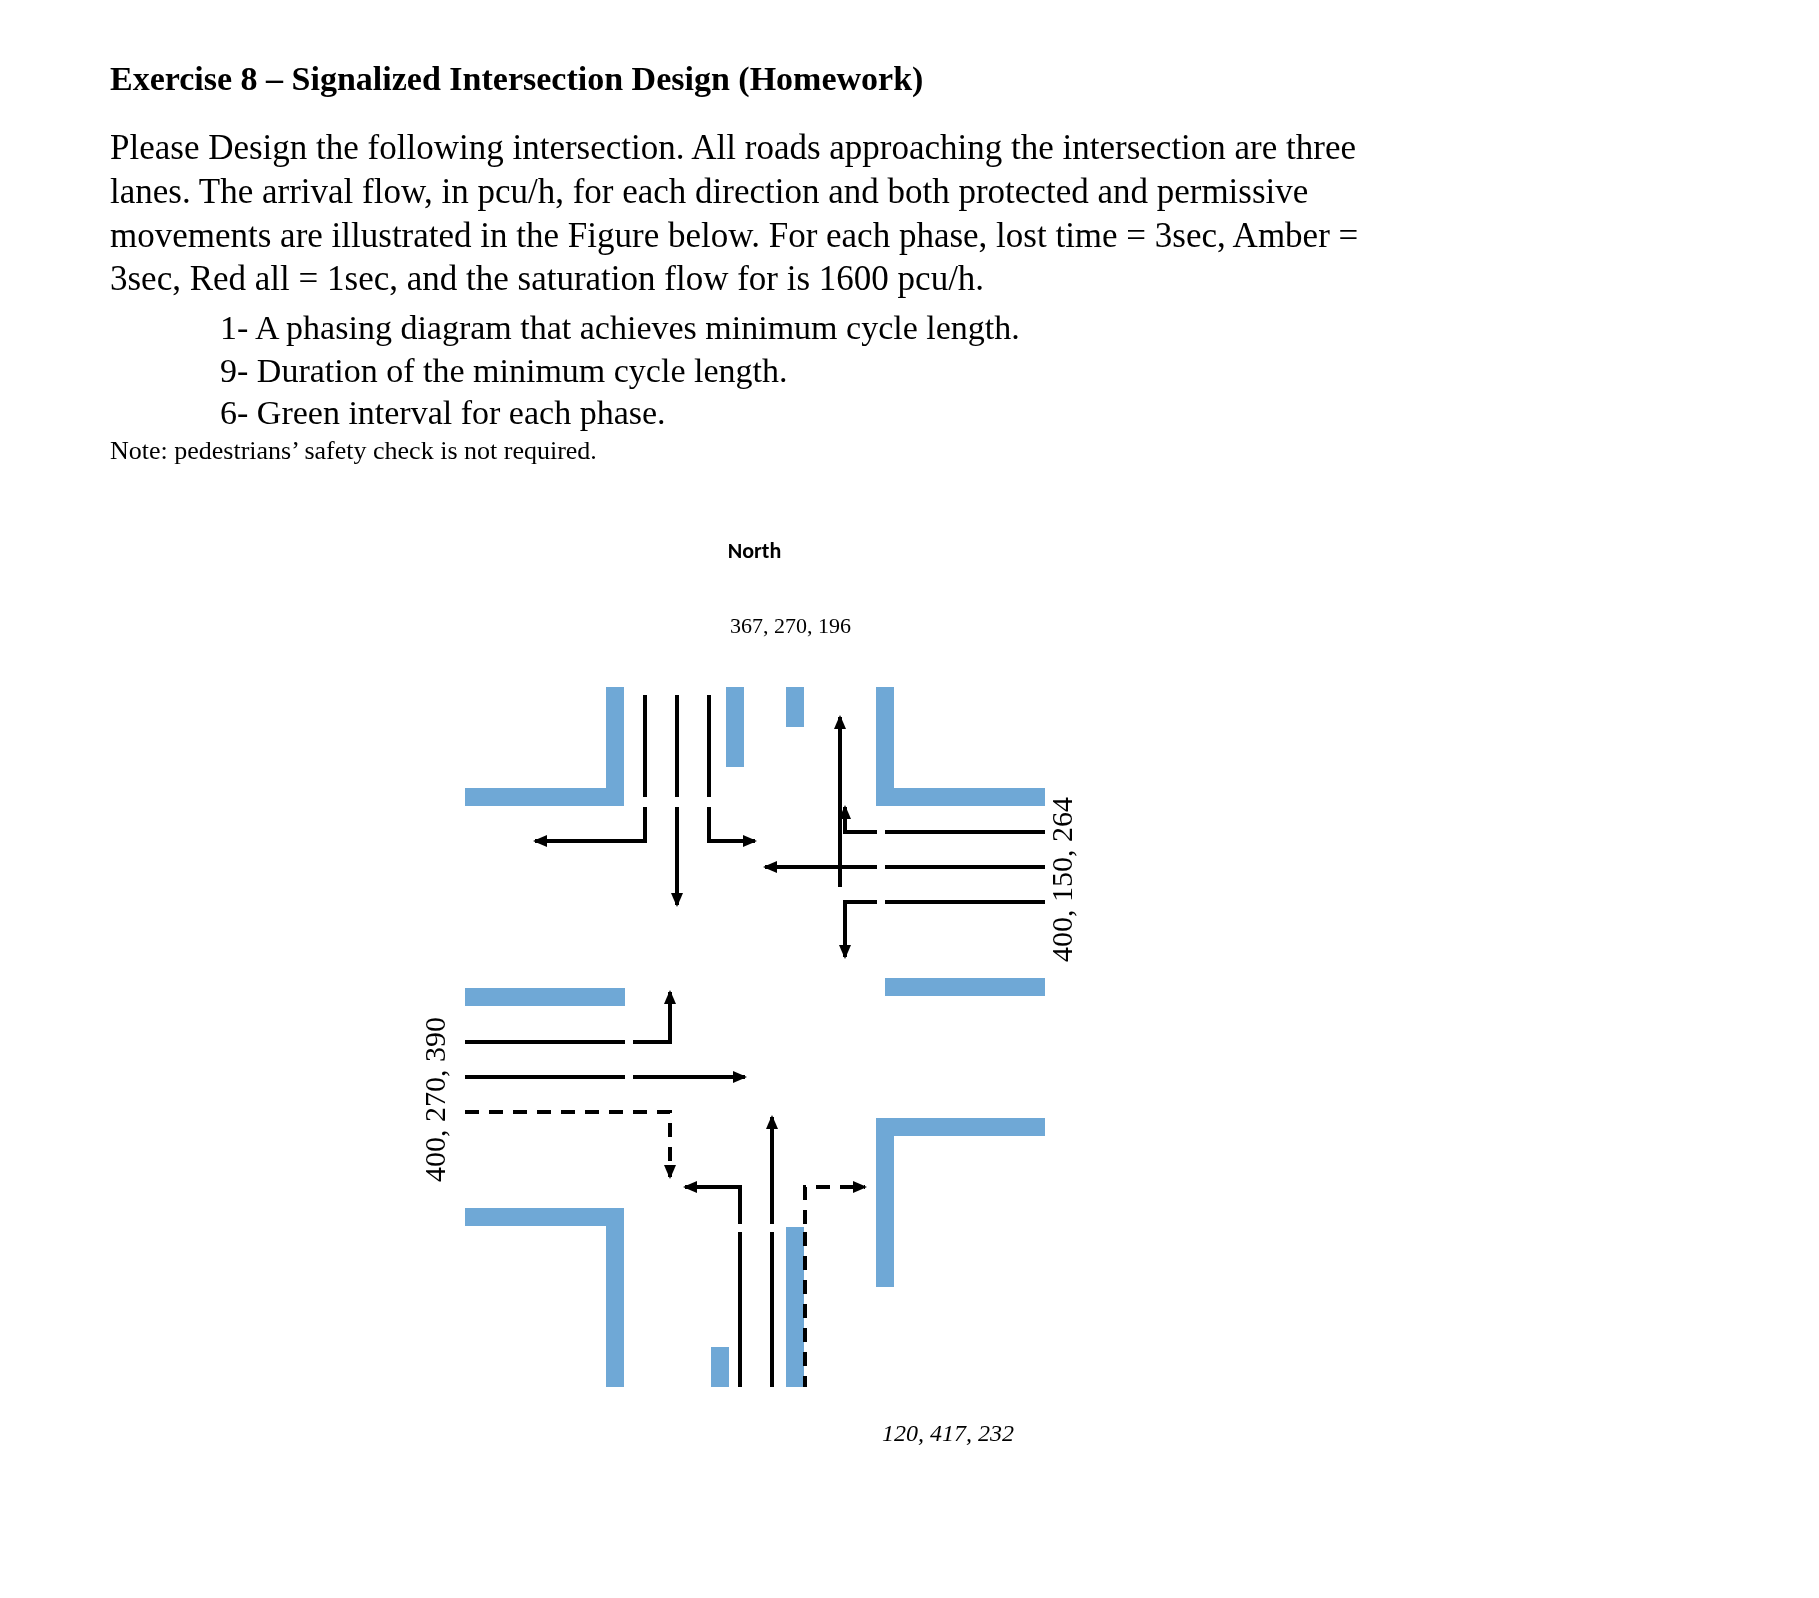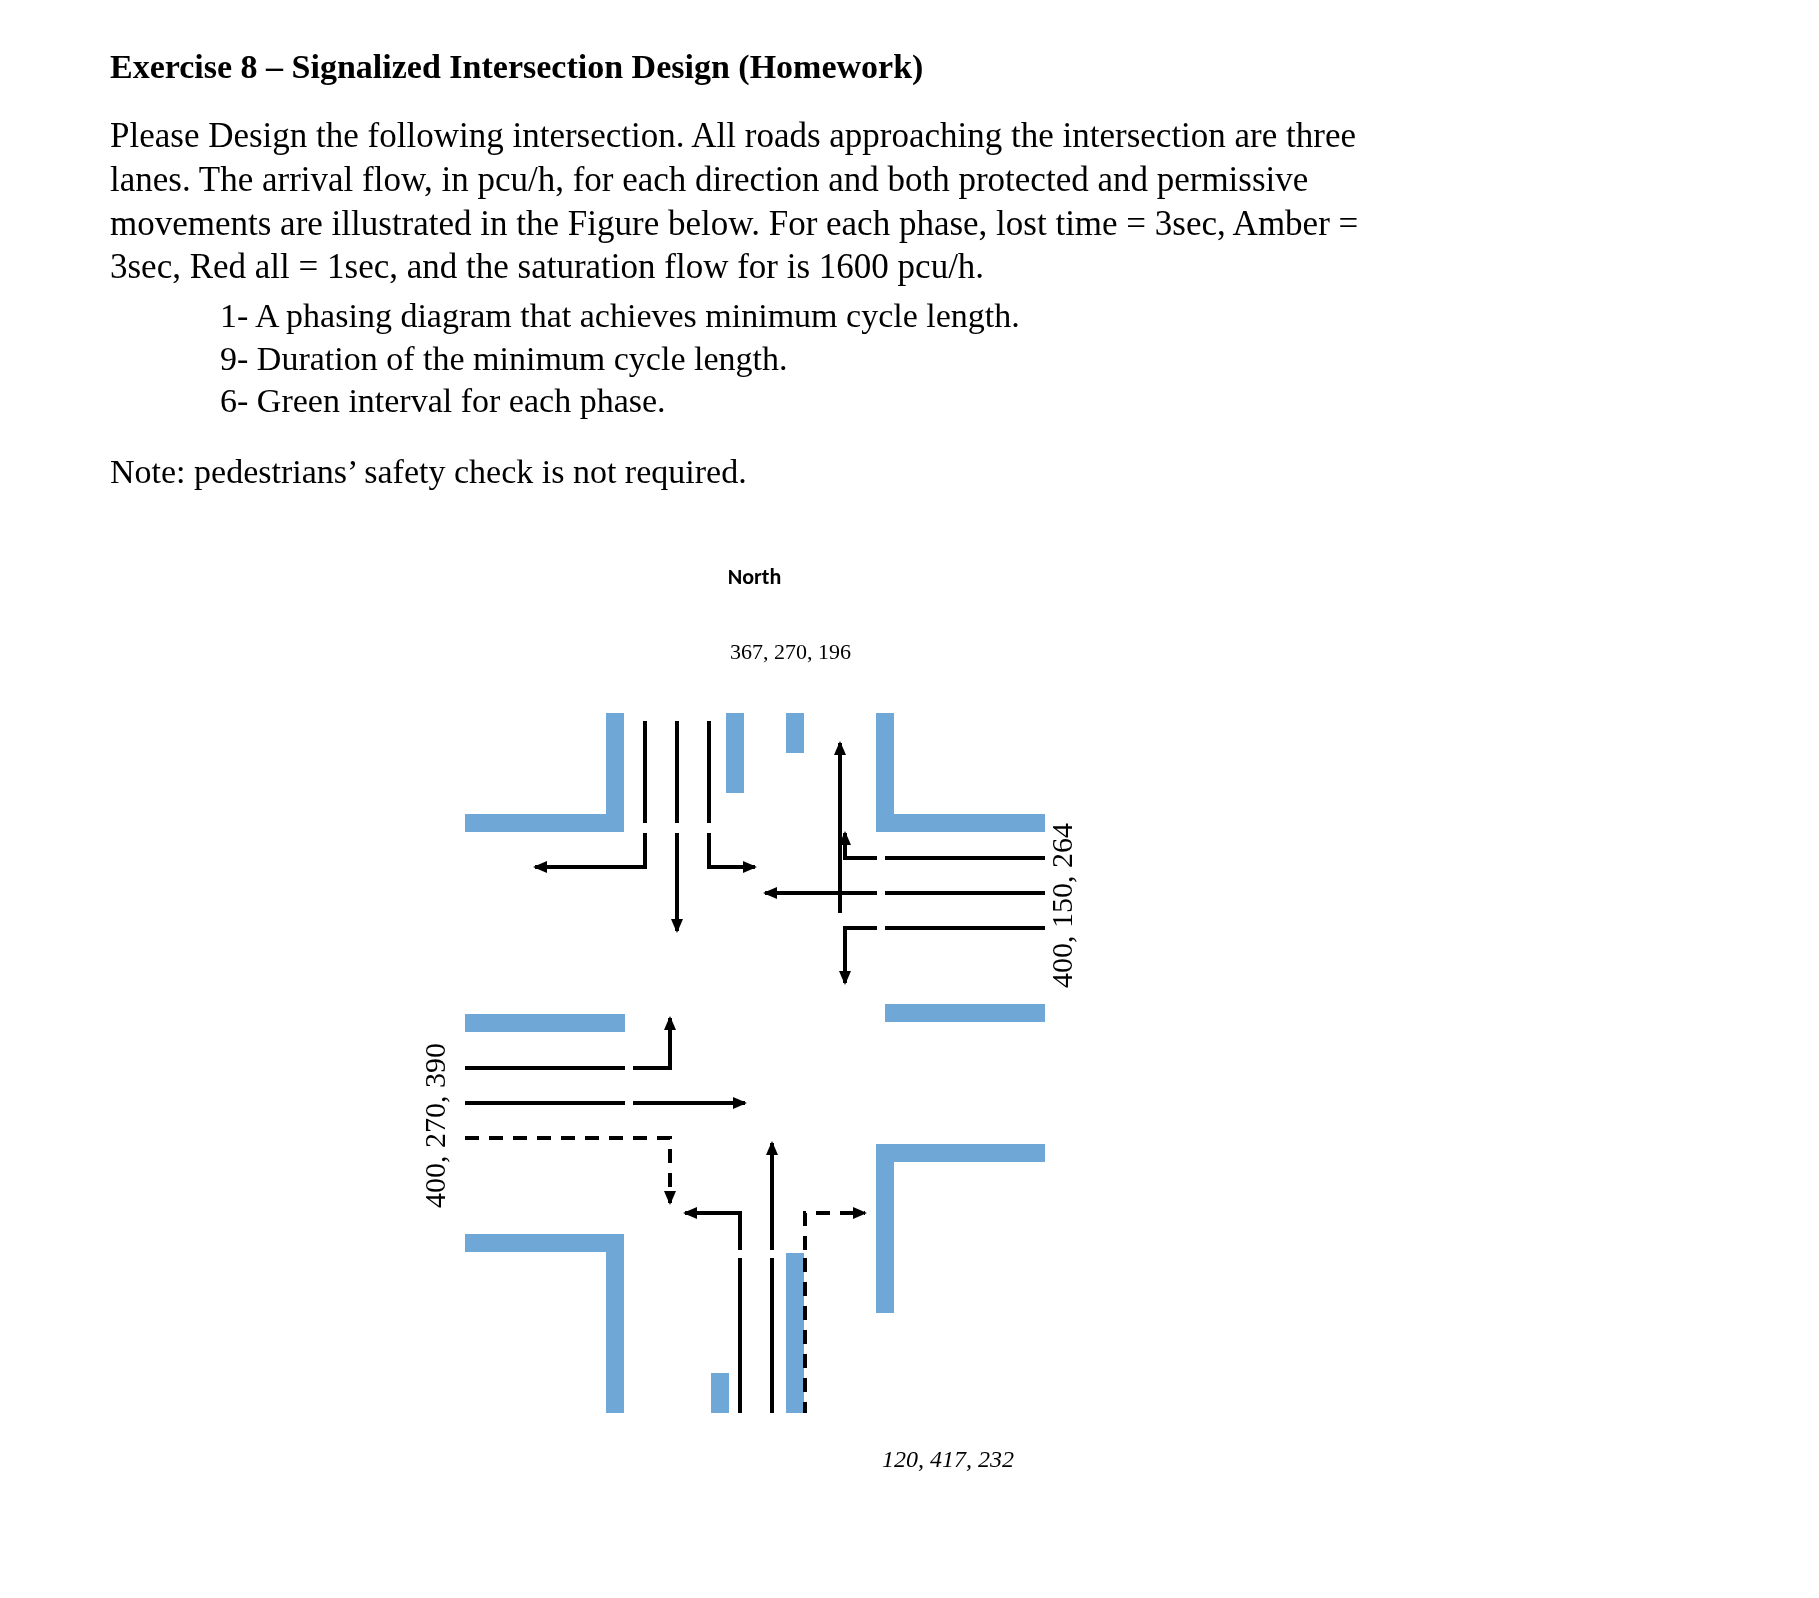--- a/index.html
+++ b/index.html
@@ -6,42 +6,41 @@
     margin: 0;
     padding: 0;
     background: #ffffff;
     font-family: "Times New Roman", Times, serif;
     color: #000000;
   }
   .page {
     width: 1509px;
     min-height: 1598px;
     box-sizing: border-box;
-    padding: 48px 110px 40px 110px;
+    padding: 60px 110px 40px 110px;
     position: relative;
   }
   .title {
     font-size: 34px;
     font-weight: bold;
     margin-bottom: 28px;
   }
   .body-text {
     font-size: 35px;
     line-height: 1.25;
     margin-bottom: 6px;
   }
   .tasks {
     font-size: 34px;
     line-height: 1.25;
     padding-left: 110px;
   }
   .note {
-    font-size: 34px;
+    font-size: 26px;
     line-height: 1.25;
-    margin-top: 28px;
   }
   .figure-wrap {
     position: relative;
     width: 100%;
     height: 1020px;
     margin-top: 30px;
   }
   .north-label {
     position: absolute;
     top: 40px;

